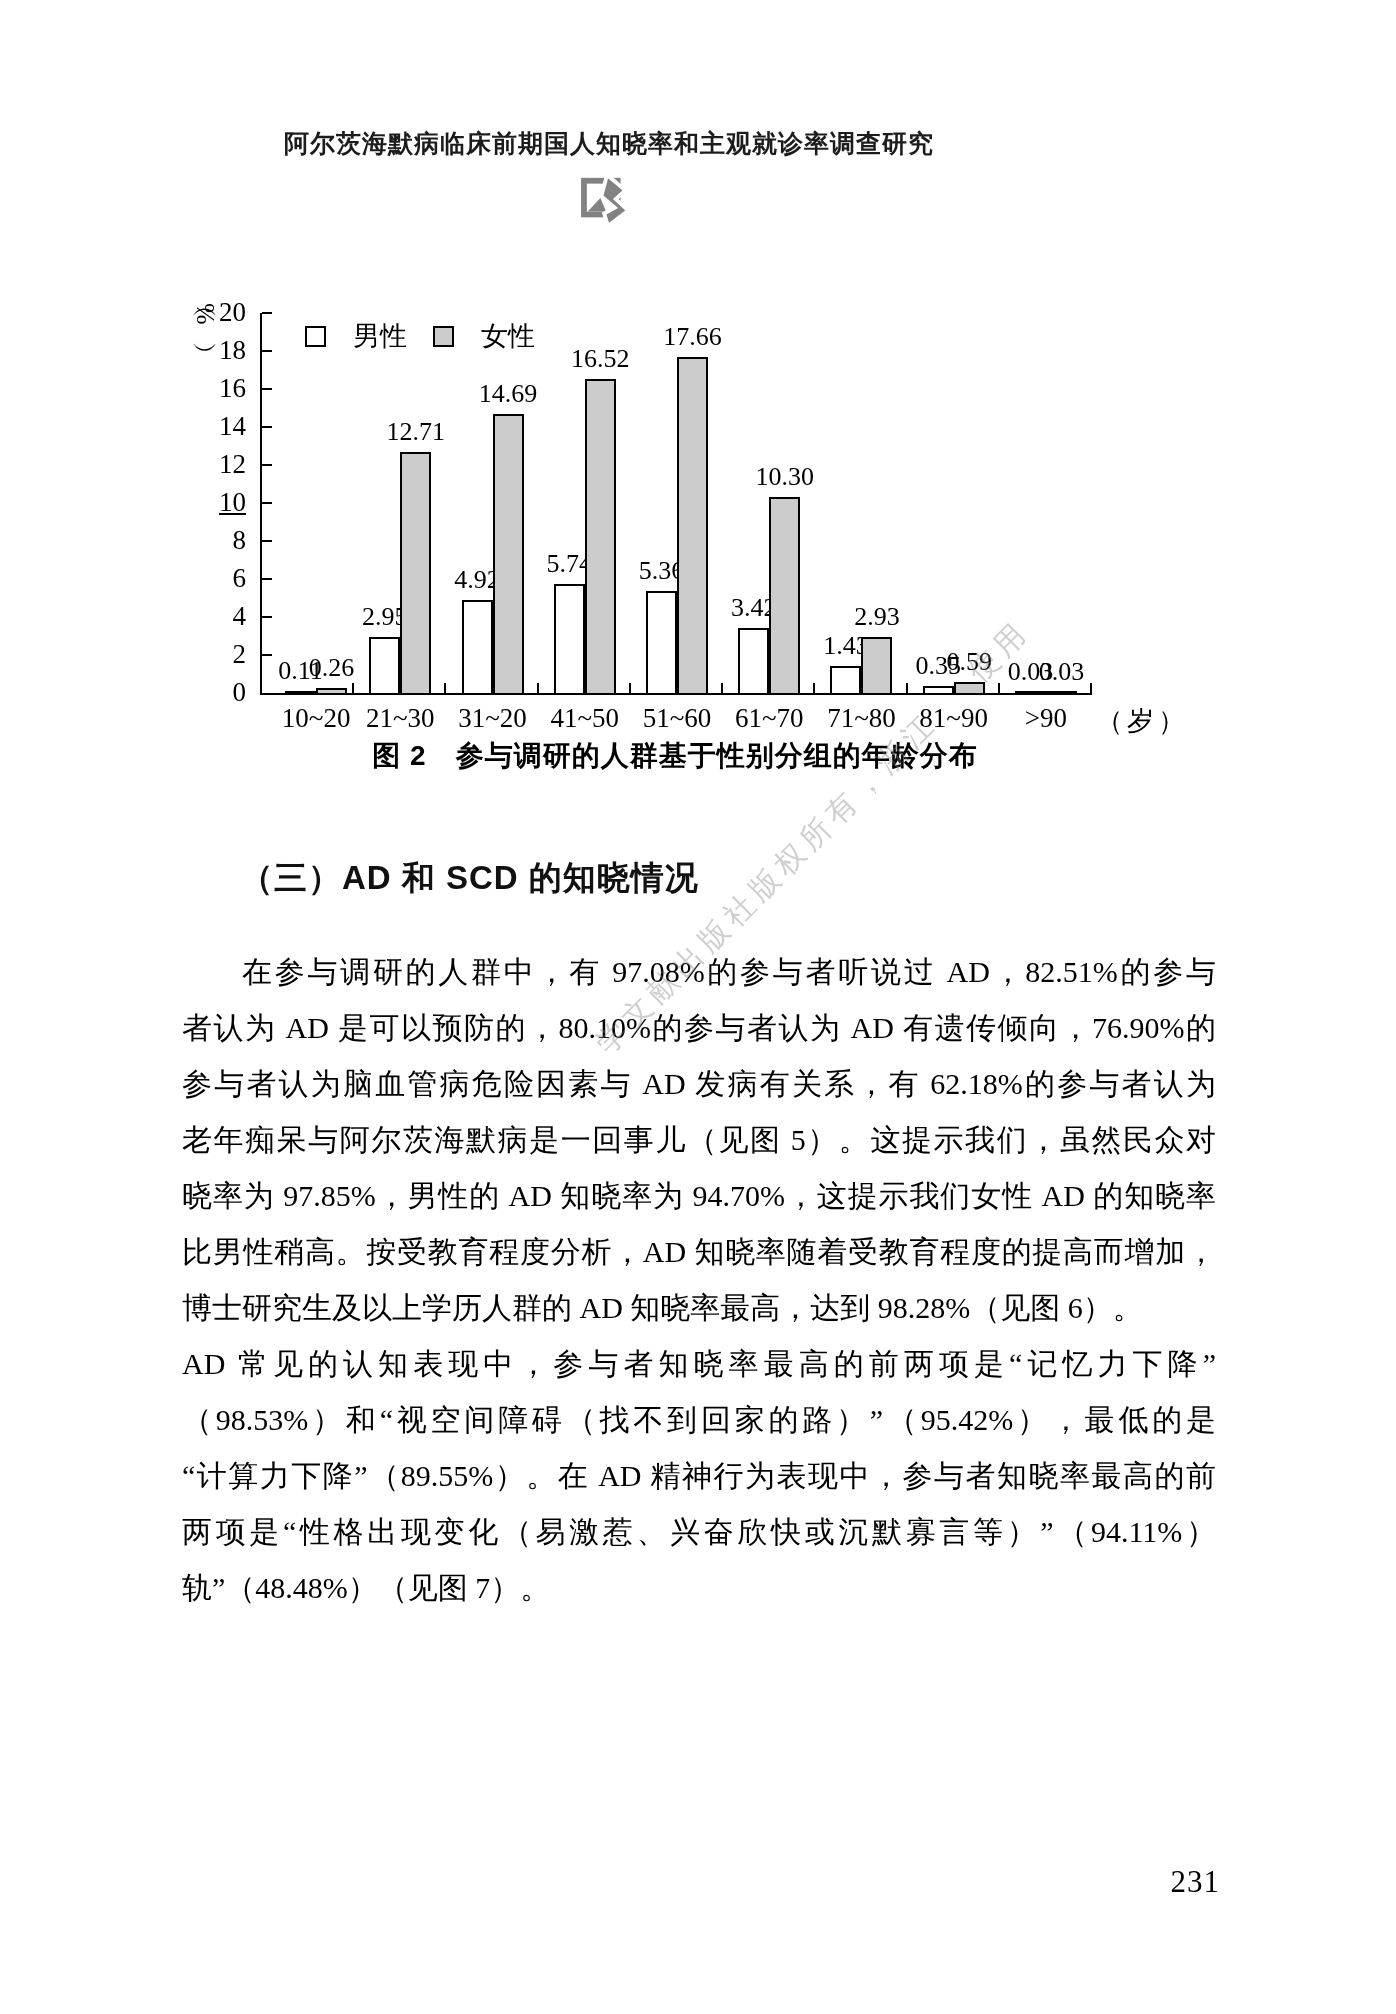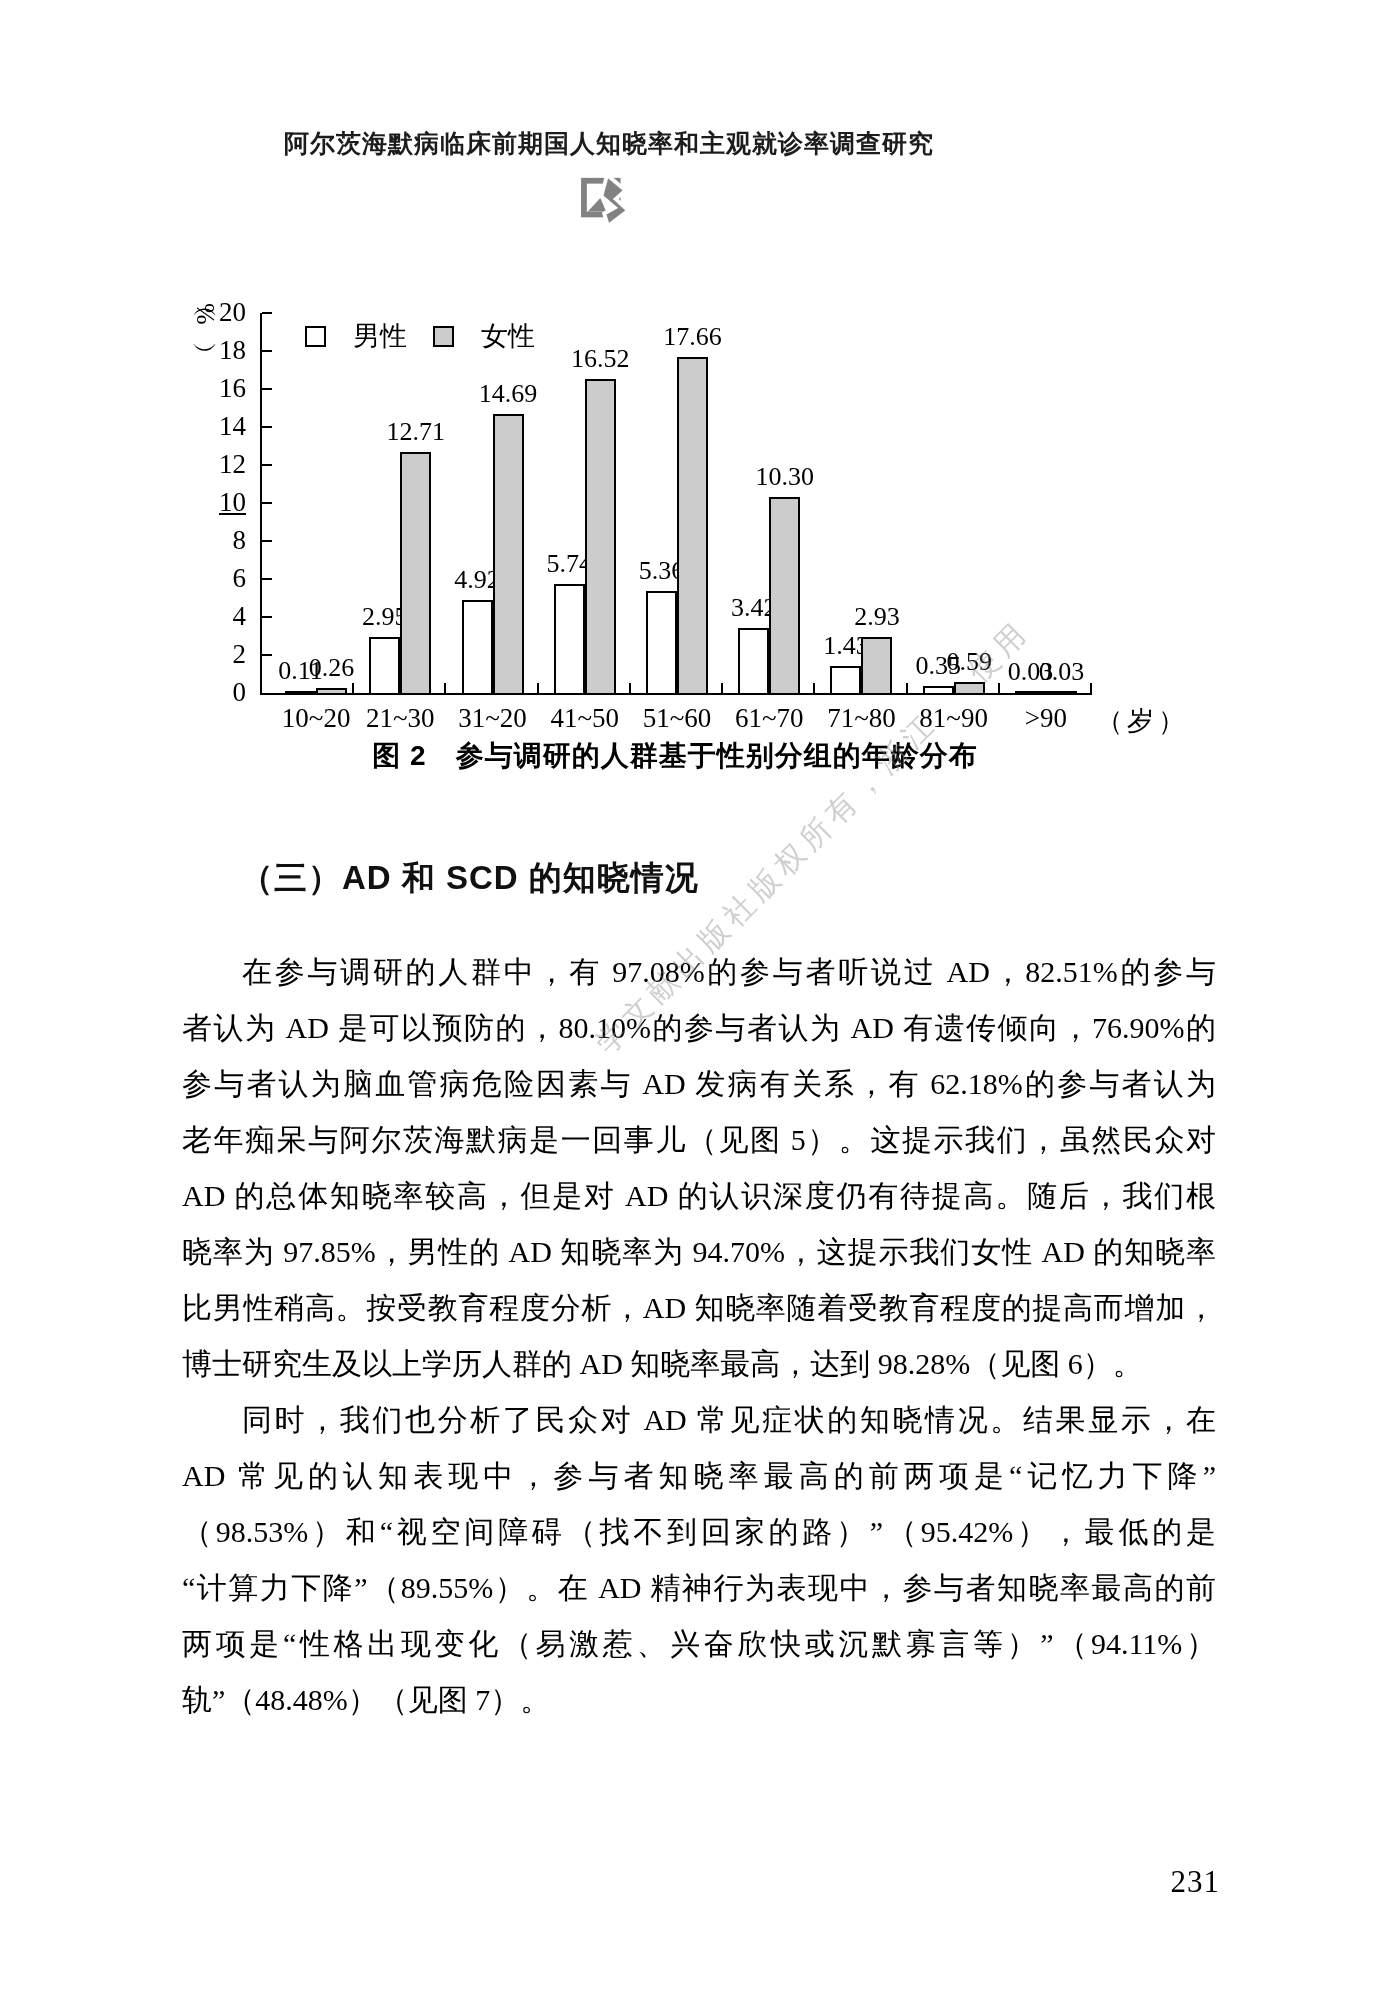--- a/index.html
+++ b/index.html
@@ -217,25 +217,23 @@
     <div class="chart-caption">图 2　参与调研的人群基于性别分组的年龄分布</div>
   </div>
 
   <div class="section-heading">（三）AD 和 SCD 的知晓情况</div>
 
   <div class="body-text">
     <div class="line first">在参与调研的人群中，有 97.08%的参与者听说过 AD，82.51%的参与</div>
     <div class="line">者认为 AD 是可以预防的，80.10%的参与者认为 AD 有遗传倾向，76.90%的</div>
     <div class="line">参与者认为脑血管病危险因素与 AD 发病有关系，有 62.18%的参与者认为</div>
     <div class="line">老年痴呆与阿尔茨海默病是一回事儿（见图 5）。这提示我们，虽然民众对</div>
-    <div class="line">AD 的总体知晓率较高，但是对 AD 的认识深度仍有待提高。随后，我们根</div>
     <div class="line">晓率为 97.85%，男性的 AD 知晓率为 94.70%，这提示我们女性 AD 的知晓率</div>
     <div class="line">比男性稍高。按受教育程度分析，AD 知晓率随着受教育程度的提高而增加，</div>
     <div class="line last">博士研究生及以上学历人群的 AD 知晓率最高，达到 98.28%（见图 6）。</div>
-    <div class="line first">同时，我们也分析了民众对 AD 常见症状的知晓情况。结果显示，在</div>
     <div class="line">AD 常见的认知表现中，参与者知晓率最高的前两项是“记忆力下降”</div>
     <div class="line">（98.53%）和“视空间障碍（找不到回家的路）”（95.42%），最低的是</div>
     <div class="line">“计算力下降”（89.55%）。在 AD 精神行为表现中，参与者知晓率最高的前</div>
     <div class="line">两项是“性格出现变化（易激惹、兴奋欣快或沉默寡言等）”（94.11%）</div>
     <div class="line last">轨”（48.48%）（见图 7）。</div>
   </div>
 
   <div class="watermark">
     <span>学文献出版社版权所有，浙江</span>
     <span>使用</span>

